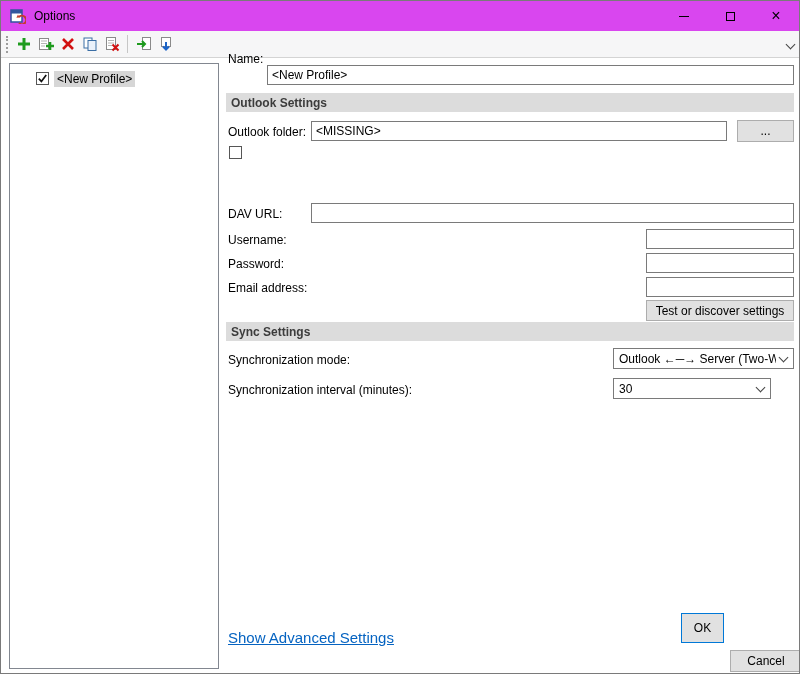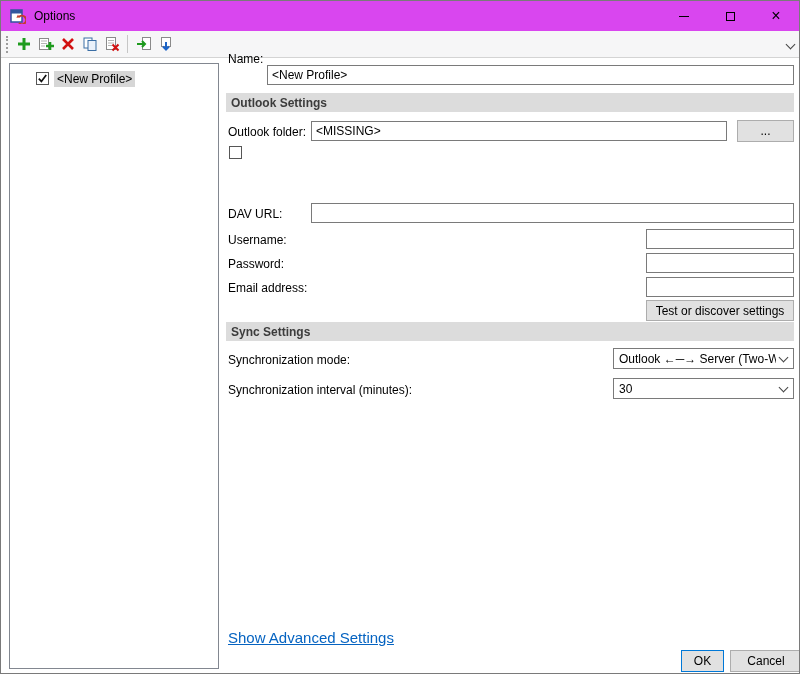--- a/index.html
+++ b/index.html
@@ -173,23 +173,23 @@
     <span class="section-title">Sync Settings</span>
   </div>
 
   <span class="lbl" style="left:227px;top:352px">Synchronization mode:</span>
   <div class="combo" style="left:612px;top:347px;width:181px;height:21px">
     <span class="val">Outlook ←─→ Server (Two-Way)</span>
     <span class="chev"></span>
   </div>
 
   <span class="lbl" style="left:227px;top:382px">Synchronization interval (minutes):</span>
-  <div class="combo" style="left:612px;top:377px;width:181px;height:21px">
+  <div class="combo" style="left:612px;top:377px;width:158px;height:21px">
     <span class="val">30</span>
     <span class="chev"></span>
   </div>
 
   <span class="link" style="left:227px;top:628px">Show Advanced Settings</span>
 
-  <button class="btn default" style="left:680px;top:649px;width:43px;height:22px">OK</button>
+  <button class="btn default" style="left:680px;top:612px;width:43px;height:30px">OK</button>
   <button class="btn" style="left:729px;top:649px;width:72px;height:22px">Cancel</button>
 
 </div>
 
 </body></html>

